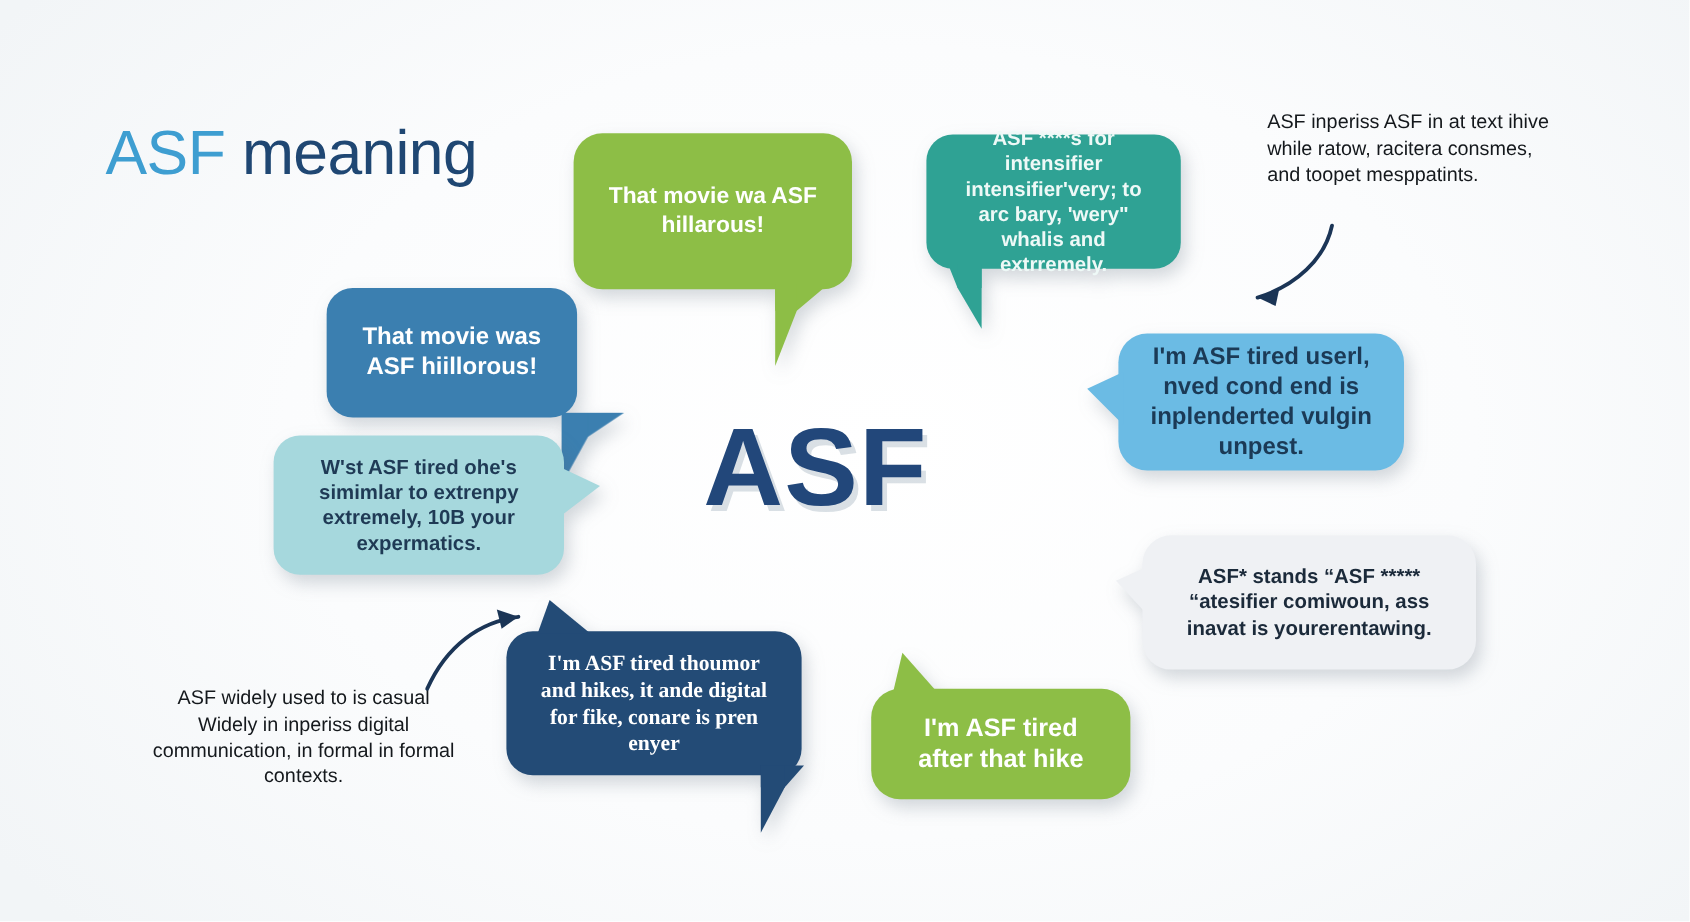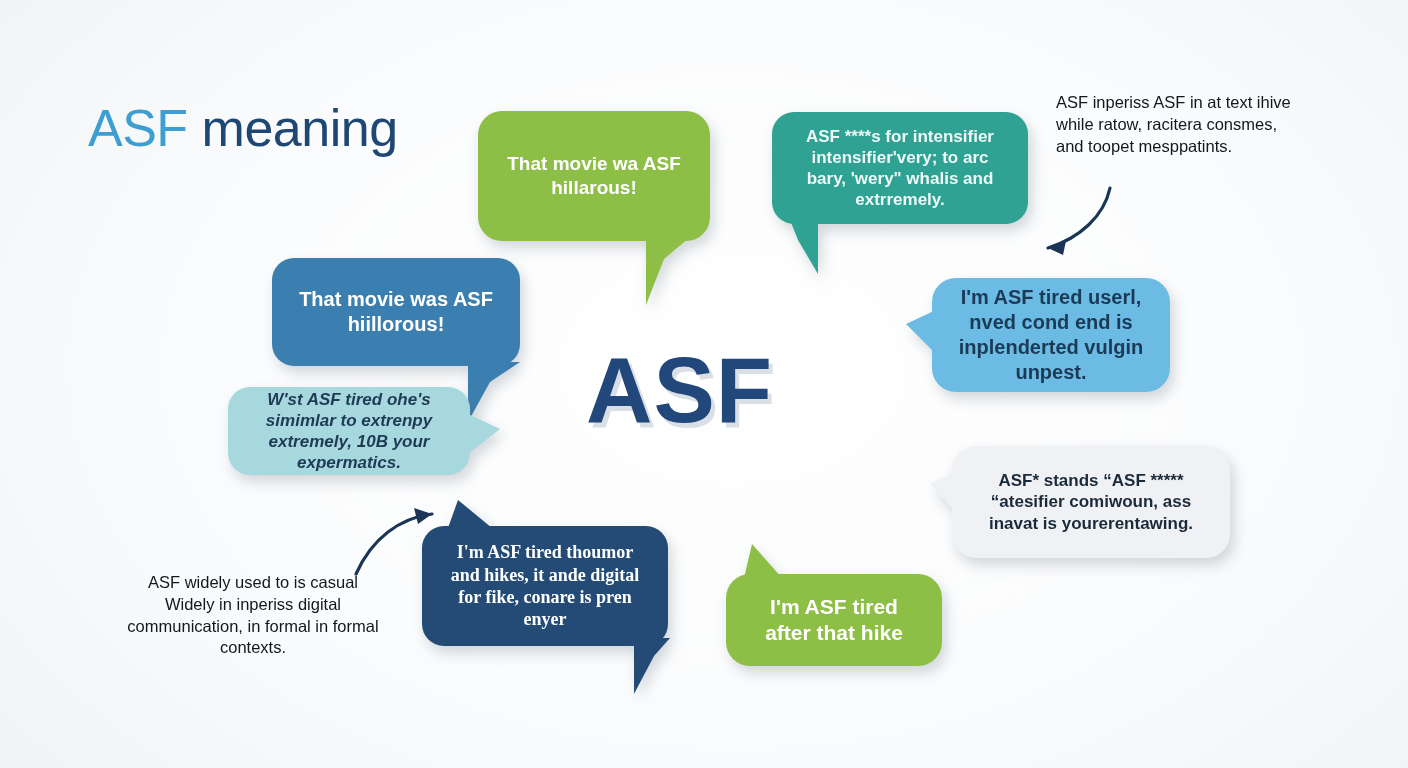--- a/index.html
+++ b/index.html
@@ -74,50 +74,49 @@
   }
   #b-green-top .tail {
     left: 168px; top: 126px;
     border-left: 18px solid #8DBE46;
     border-right: 26px solid transparent;
     border-top: 22px solid #8DBE46;
     border-bottom: 46px solid transparent;
   }
 
   #b-teal {
-    left: 772px; top: 112px; width: 256px; height: 112px;
+    left: 772px; top: 112px; width: 212px; height: 112px;
     background: #2FA294; color: #eef9f7; font-size: 17px;
     border-radius: 22px;
   }
   #b-teal .tail {
     left: 18px; top: 108px;
     border-right: 20px solid #2FA294;
     border-left: 8px solid transparent;
     border-top: 20px solid #2FA294;
     border-bottom: 34px solid transparent;
   }
 
   #b-blue-left {
-    left: 272px; top: 258px; width: 248px; height: 108px;
+    left: 272px; top: 240px; width: 209px; height: 108px;
     background: #3B7FB0; color: #ffffff; font-size: 20px;
     border-radius: 22px;
   }
   #b-blue-left .tail {
     left: 196px; top: 104px;
     border-left: 22px solid #3B7FB0;
     border-right: 30px solid transparent;
     border-top: 20px solid #3B7FB0;
     border-bottom: 40px solid transparent;
   }
 
   #b-lightteal {
-    left: 228px; top: 387px; width: 242px; height: 88px;
+    left: 228px; top: 363px; width: 242px; height: 116px;
     background: #A6D8DD; color: #1F3A55; font-size: 17px;
     border-radius: 22px;
-    font-style: italic;
   }
   #b-lightteal .tail {
     left: 238px; top: 26px;
     border-top: 16px solid transparent;
     border-bottom: 26px solid transparent;
     border-left: 34px solid #A6D8DD;
   }
 
   #b-lightblue {
     left: 932px; top: 278px; width: 238px; height: 114px;

